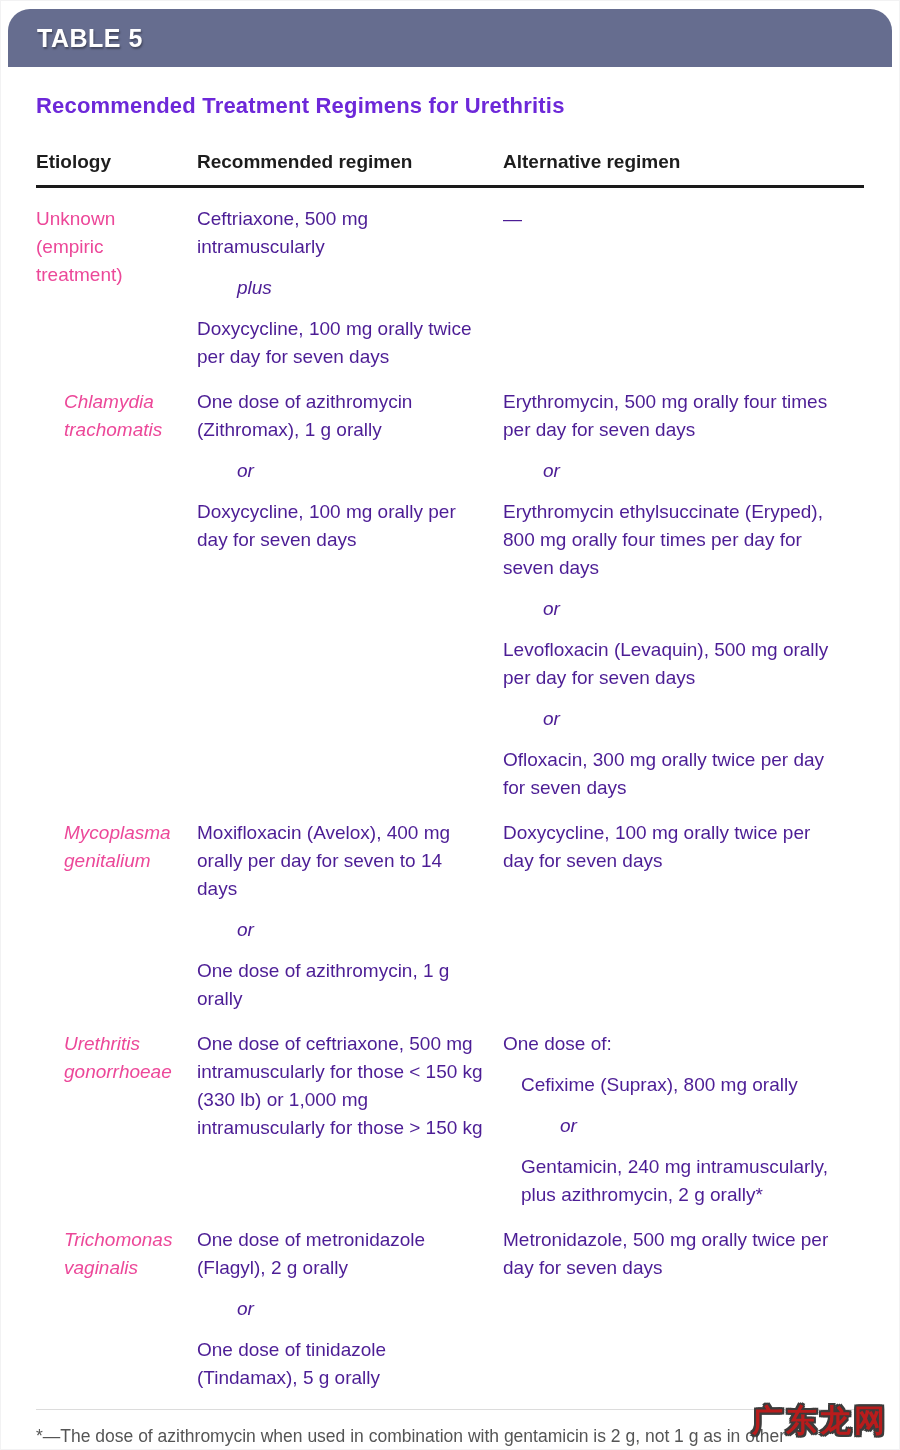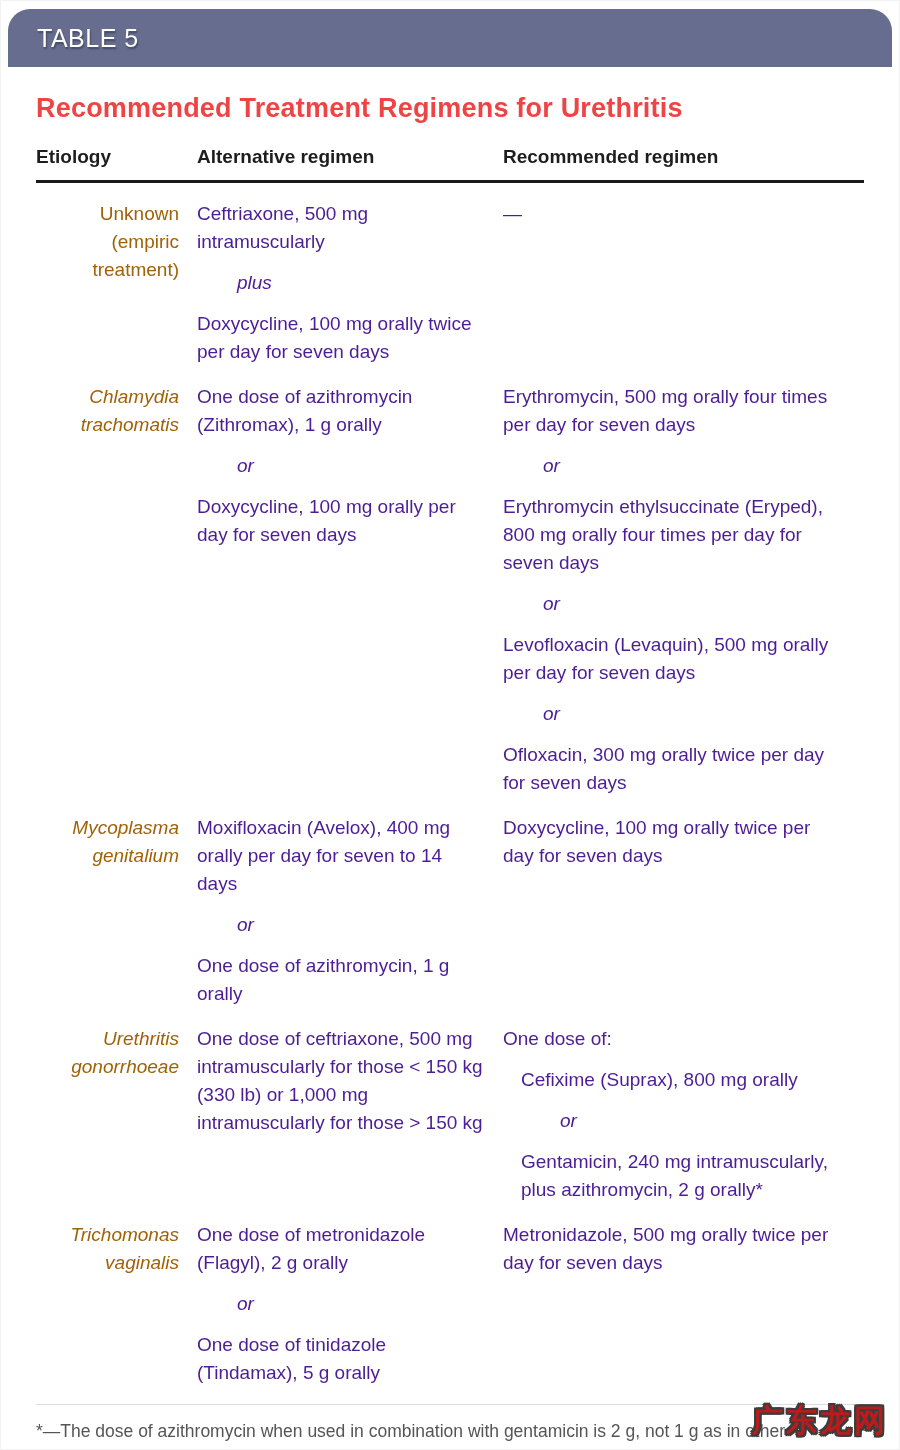--- a/index.html
+++ b/index.html
@@ -22,57 +22,57 @@
     height: 58px;
     background: #666d8f;
     border-radius: 22px 22px 0 0;
     display: flex;
     align-items: center;
     padding-left: 29px;
   }
   .table-tag-bar .tag-text {
     color: #ffffff;
     font-size: 25px;
-    font-weight: normal;
+    font-weight: bold;
     letter-spacing: 0.5px;
     text-shadow: 1px 2px 2px rgba(0,0,0,0.35);
   }
   
   .table-title {
     margin: 26px 36px 16px 36px;
-    color: #ef4444;
-    font-size: 27px;
+    color: #6d28d9;
+    font-size: 22px;
     font-weight: bold;
     letter-spacing: 0.2px;
   }
   
   .grid {
     display: grid;
     grid-template-columns: 161px 306px 1fr;
     padding: 0 36px;
   }
   .col-headers {
-    margin-top: 22px;
+    margin-top: 32px;
     padding-bottom: 12px;
   }
   .col-headers .col-h {
     font-size: 19px;
     font-weight: bold;
     color: #1d1d1d;
   }
   .header-rule {
     margin: 0 36px;
     border-bottom: 3px solid #1a1a1a;
   }
   
   .rows-wrap { margin-top: 17px; }
   .t-row { margin-bottom: 17px; }
   .cell { padding-right: 18px; font-size: 19px; color: #4c1d95; line-height: 28px; }
-  .etiology { color: #a16207; text-align: right; }
-  .etiology.italic { font-style: italic; }
+  .etiology { color: #ec4899; }
+  .etiology.italic { font-style: italic; margin-left: 28px; }
   .item { margin-bottom: 13px; }
   .item:last-child { margin-bottom: 0; }
   .item.indent { margin-left: 18px; }
   .item.connector { font-style: italic; margin-left: 40px; }
   .item.connector-indent { font-style: italic; margin-left: 57px; }
   
   .foot-rule {
     margin: 4px 36px 0 36px;
     border-bottom: 1px solid #dcdcdc;
   }
@@ -105,22 +105,22 @@
 <div class="page">
 
   <div class="table-tag-bar">
     <span class="tag-text">TABLE 5</span>
   </div>
 
   <h1 class="table-title">Recommended Treatment Regimens for Urethritis</h1>
 
   <div class="grid col-headers">
     <div class="col-h">Etiology</div>
+    <div class="col-h">Recommended regimen</div>
     <div class="col-h">Alternative regimen</div>
-    <div class="col-h">Recommended regimen</div>
   </div>
 
   <div class="header-rule"></div>
 
   <div class="rows-wrap" id="rows-wrap">
       <div class="grid t-row">
         <div class="cell etiology">Unknown (empiric treatment)</div>
         <div class="cell">
           <div class="item normal">Ceftriaxone, 500 mg intramuscularly</div>
           <div class="item connector">plus</div>

